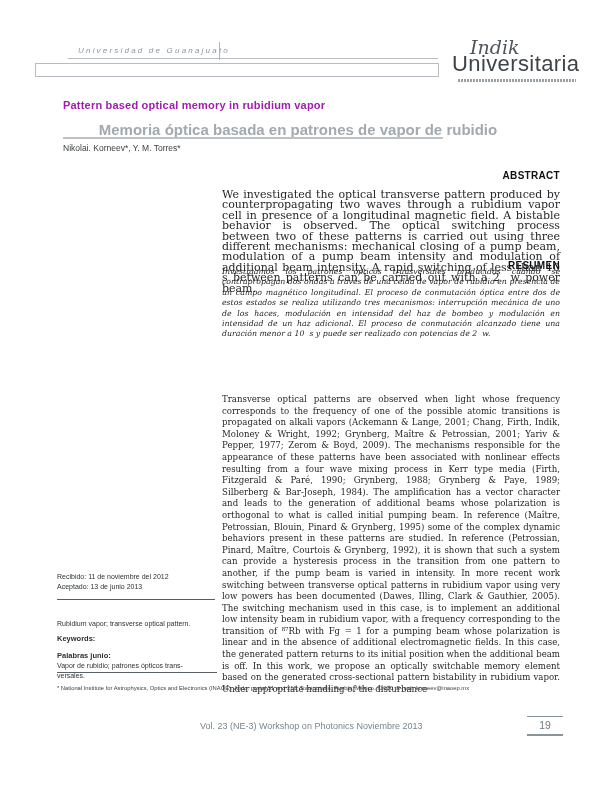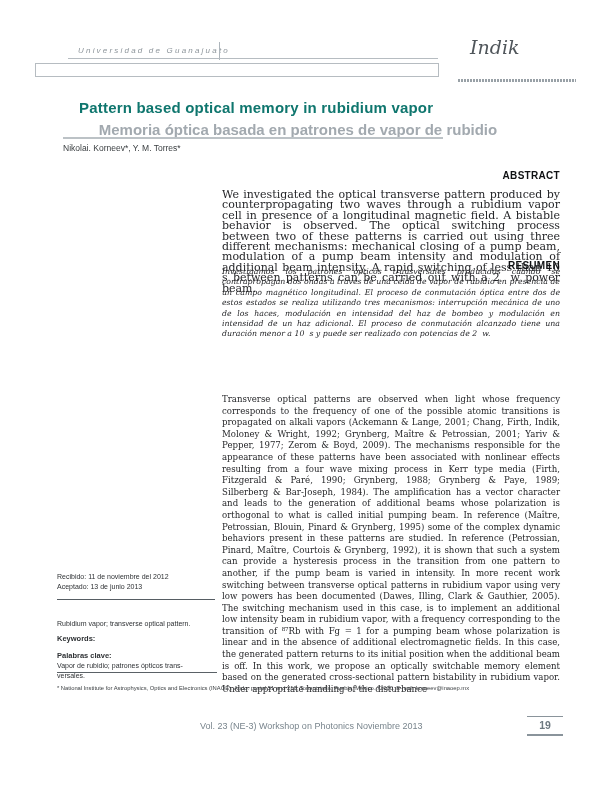--- a/index.html
+++ b/index.html
@@ -14,21 +14,21 @@
   #uni-line{left:68px;top:58px;width:370px;height:1px;background:#b6bcc1;}
   #uni-box{left:35px;top:63px;width:402px;height:12px;border:1px solid #b6bcc1;}
   #logo{left:452px;top:36px;width:140px;height:52px;}
   #logo-script{position:absolute;left:18px;top:0;font-family:"DejaVu Serif",serif;
                font-style:italic;font-size:19px;color:#50565b;}
   #logo-name{position:absolute;left:0;top:15px;font-size:22px;color:#3f4449;letter-spacing:.4px;}
   #logo-caption{position:absolute;left:6px;top:43px;width:118px;height:3px;
                 background:repeating-linear-gradient(90deg,#99a1a7 0 2px,transparent 2px 3px);}
 
   
-  #title{left:79px;top:99px;width:470px;font-size:15px;font-weight:bold;color:#0f766e;letter-spacing:.2px;}
+  #title{left:63px;top:99px;width:470px;font-size:11px;font-weight:bold;color:#a21caf;letter-spacing:.2px;}
   #subtitle{left:63px;top:121px;width:470px;font-size:15px;font-weight:bold;color:#a2a9af;text-align:center;}
   #title-rule{left:63px;top:137px;width:380px;height:2px;background:#bcc2c6;}
   #authors{left:63px;top:143px;font-size:8.5px;color:#3c4043;}
 
   
   .colr{left:222px;width:338px;}
   .sec-h{text-align:right;font-weight:bold;font-size:10px;color:#0f1113;letter-spacing:.3px;}
   .para{font-family:"DejaVu Serif","Liberation Serif",serif;text-align:justify;
         color:#26272a;white-space:pre-wrap;}
   #abstract-h{top:170px;text-align:right;}
@@ -48,34 +48,35 @@
   #pc-label{top:651px;font-weight:bold;font-size:7.5px;}
   #pc-text{top:661px;white-space:pre-line;}
 
   
   #fn-rule{left:57px;top:672px;width:160px;height:1px;background:#5a6166;}
   #footnote{left:57px;top:685px;width:505px;font-size:5.8px;color:#3a3e41;white-space:nowrap;}
 
   
   #footer-text{left:200px;top:721px;width:318px;font-size:9px;color:#79858d;}
   #page-box{left:527px;top:716px;width:36px;height:17px;border-top:1px solid #8a949b;
-            border-bottom:2px solid #8a949b;text-align:center;font-weight:bold;font-size:10.5px;
+            border-bottom:2px solid #8a949b;text-align:center;font-weight:normal;font-size:10.5px;
             color:#6e7980;line-height:17px;}
 </style>
 </head>
 <body>
 
 <div class="page">
 
   <div class="abs" id="uni-label">Universidad de Guanajuato</div>
   <div class="abs" id="uni-vline"></div>
   <div class="abs" id="uni-line"></div>
   <div class="abs" id="uni-box"></div>
   <div class="abs" id="logo">
     <div id="logo-script">Indik</div>
+    <div id="logo-name">Universitaria</div>
     <div id="logo-caption"></div>
   </div>
 
   <div class="abs" id="title">Pattern based optical memory in rubidium vapor</div>
   <div class="abs" id="subtitle">Memoria óptica basada en patrones de vapor de rubidio</div>
   <div class="abs" id="title-rule"></div>
   <div class="abs" id="authors">Nikolai. Korneev*, Y. M. Torres*</div>
 
   <div class="abs colr sec-h" id="abstract-h">ABSTRACT</div>
   <div class="abs colr para" id="abstract-p">We investigated the optical transverse pattern produced by counterpropagating two waves through a rubidium vapor cell in presence of a longitudinal magnetic field. A bistable behavior is observed. The optical switching process between two of these patterns is carried out using three different mechanisms: mechanical closing of a pump beam, modulation of a pump beam intensity and modulation of additional beam intensity. A rapid switching of less than 10  s between patterns can be carried out with a 2  w power beam.</div>
@@ -83,21 +84,21 @@
   <div class="abs colr sec-h" id="resumen-h">RESUMEN</div>
   <div class="abs colr para" id="resumen-p">Investigamos los patrones ópticos transversales producidos cuando se contrapropagan dos ondas a través de una celda de vapor de rubidio en presencia de un campo magnético longitudinal. El proceso de conmutación óptica entre dos de estos estados se realiza utilizando tres mecanismos: interrupción mecánica de uno de los haces, modulación en intensidad del haz de bombeo y modulación en intensidad de un haz adicional. El proceso de conmutación alcanzado tiene una duración menor a 10  s y puede ser realizado con potencias de 2  w.</div>
 
   <div class="abs colr para" id="intro-p">Transverse optical patterns are observed when light whose frequency corresponds to the frequency of one of the possible atomic transitions is propagated on alkali vapors (Ackemann &amp; Lange, 2001; Chang, Firth, Indik, Moloney &amp; Wright, 1992; Grynberg, Maître &amp; Petrossian, 2001; Yariv &amp; Pepper, 1977; Zerom &amp; Boyd, 2009). The mechanisms responsible for the appearance of these patterns have been associated with nonlinear effects resulting from a four wave mixing process in Kerr type media (Firth, Fitzgerald &amp; Paré, 1990; Grynberg, 1988; Grynberg &amp; Paye, 1989; Silberberg &amp; Bar-Joseph, 1984). The amplification has a vector character and leads to the generation of additional beams whose polarization is orthogonal to what is called initial pumping beam. In reference (Maître, Petrossian, Blouin, Pinard &amp; Grynberg, 1995) some of the complex dynamic behaviors present in these patterns are studied. In reference (Petrossian, Pinard, Maître, Courtois &amp; Grynberg, 1992), it is shown that such a system can provide a hysteresis process in the transition from one pattern to another, if the pump beam is varied in intensity. In more recent work switching between transverse optical patterns in rubidium vapor using very low powers has been documented (Dawes, Illing, Clark &amp; Gauthier, 2005). The switching mechanism used in this case, is to implement an additional low intensity beam in rubidium vapor, with a frequency corresponding to the transition of ⁸⁷Rb with Fg = 1 for a pumping beam whose polarization is linear and in the absence of additional electromagnetic fields. In this case, the generated pattern returns to its initial position when the additional beam is off. In this work, we propose an optically switchable memory element based on the generated cross-sectional pattern bistability in rubidium vapor. Under appropriate handling of the disturbance</div>
 
   <div class="abs sb" id="sb-received">Recibido: 11 de noviembre del 2012</div>
   <div class="abs sb" id="sb-accepted">Aceptado: 13 de junio 2013</div>
   <div class="abs" id="sb-rule"></div>
   <div class="abs sb" id="kw-label">Keywords:</div>
   <div class="abs sb" id="kw-text">Rubidium vapor; transverse optical pattern.</div>
-  <div class="abs sb" id="pc-label">Palabras clave:</div>
+  <div class="abs sb" id="pc-label">Palabras junio:</div>
   <div class="abs sb" id="pc-text">Vapor de rubidio; patrones ópticos trans-
 versales.</div>
 
   <div class="abs" id="fn-rule"></div>
   <div class="abs" id="footnote">* National Institute for Astrophysics, Optics and Electronics (INAOE). Apdo. postal 51 and 216, Tonantzintla, Puebla, México. 72000. E-mail: korneev@inaoep.mx</div>
 
   <div class="abs" id="footer-text">Vol. 23 (NE-3) Workshop on Photonics Noviembre 2013</div>
   <div class="abs" id="page-box">19</div>
 
 </div>

